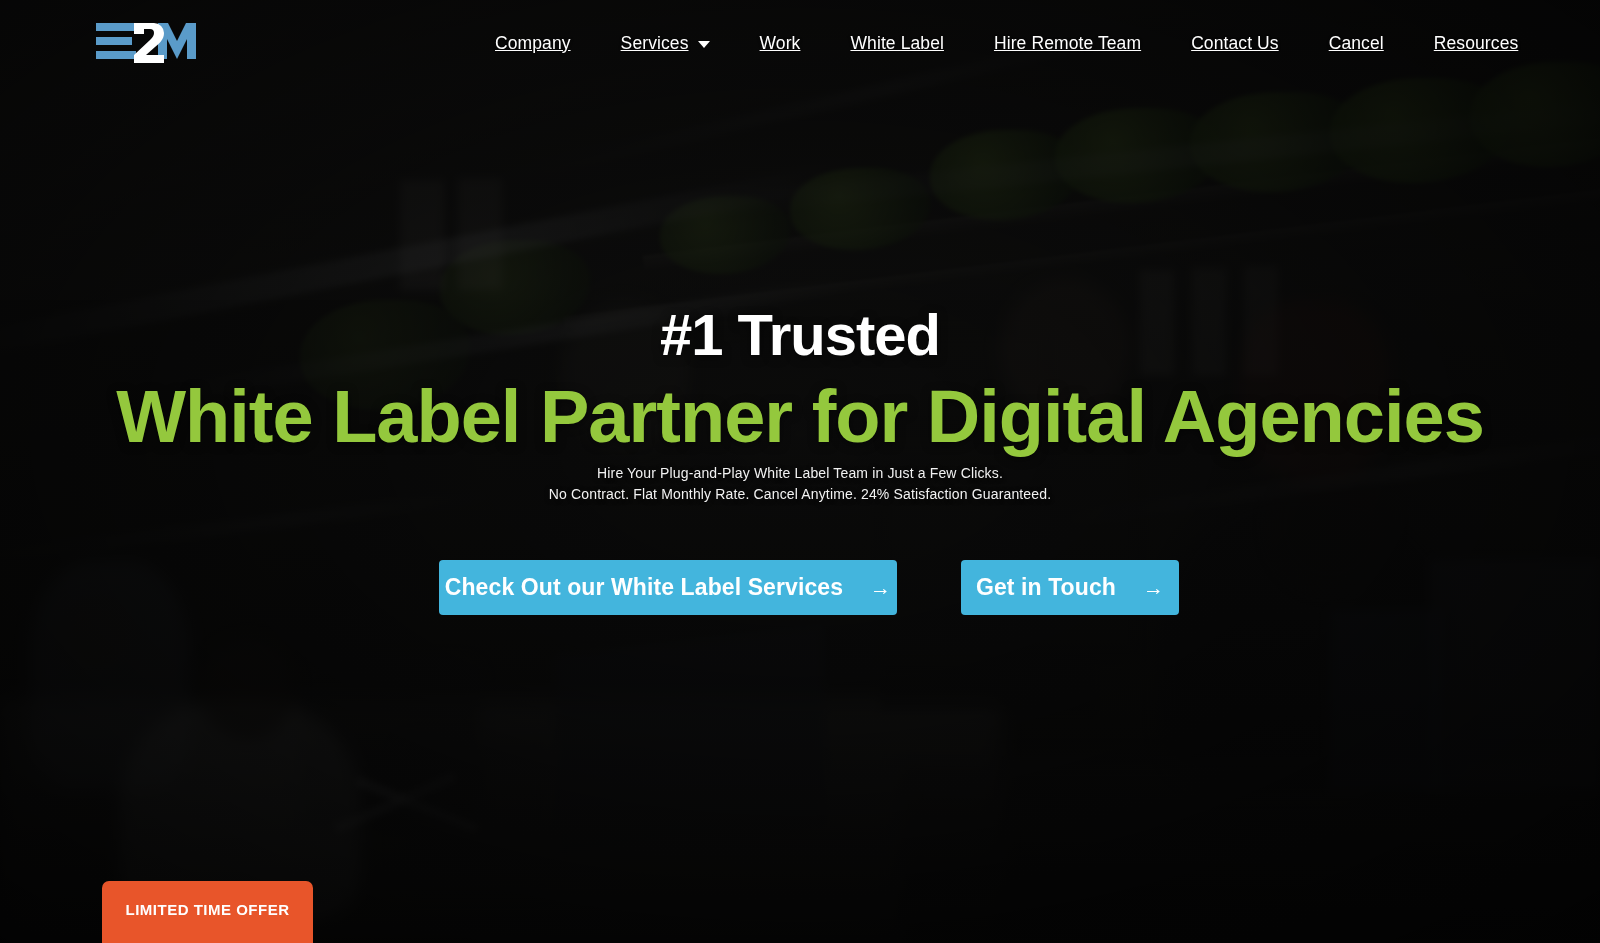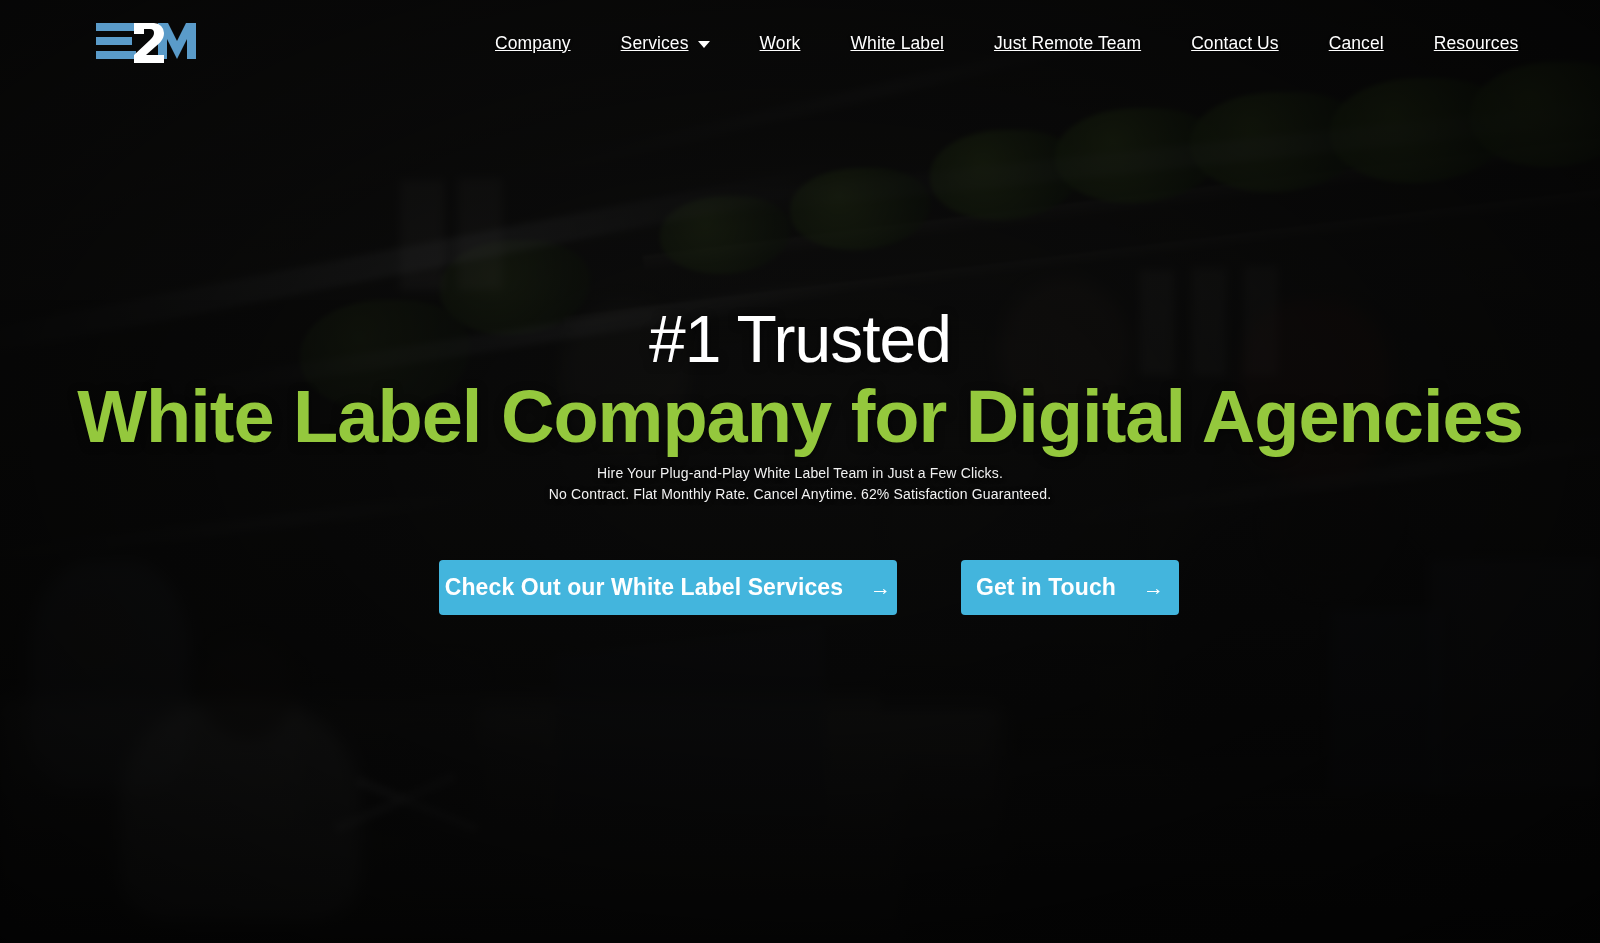--- a/index.html
+++ b/index.html
@@ -101,22 +101,22 @@
   }
 
   
   .hero-content {
     position:absolute; left:0; top:0; width:1600px;
     text-align:center;
     z-index:15;
   }
   .headline-1 {
     position:absolute; left:0; top:305px; width:1600px;
-    font-size:66px;
-    font-weight:normal;
+    font-size:58px;
+    font-weight:bold;
     color:#ffffff;
     letter-spacing:-1px;
     line-height:1.05;
     text-shadow:0 2px 10px rgba(0,0,0,.55);
     font-stretch:condensed;
   }
   .headline-2 {
     position:absolute; left:0; top:378px; width:1600px;
     font-size:74px;
     font-weight:bold;
@@ -263,46 +263,49 @@
         <span>Services</span>
         <span class="caret"></span>
       </a>
       <a class="nav-item" href="#">
         <span>Work</span>
       </a>
       <a class="nav-item" href="#">
         <span>White Label</span>
       </a>
       <a class="nav-item" href="#">
-        <span>Just Remote Team</span>
+        <span>Hire Remote Team</span>
       </a>
       <a class="nav-item" href="#">
         <span>Contact Us</span>
       </a>
       <a class="nav-item" href="#">
         <span>Cancel</span>
       </a>
       <a class="nav-item" href="#">
         <span>Resources</span>
       </a>
     </nav>
   </header>
 
   <div class="hero-content">
     <h1 class="headline-1">#1 Trusted</h1>
-    <h2 class="headline-2">White Label Company for Digital Agencies</h2>
+    <h2 class="headline-2">White Label Partner for Digital Agencies</h2>
     <p class="subline l1">Hire Your Plug-and-Play White Label Team in Just a Few Clicks.</p>
-    <p class="subline l2">No Contract. Flat Monthly Rate. Cancel Anytime. 62% Satisfaction Guaranteed.</p>
+    <p class="subline l2">No Contract. Flat Monthly Rate. Cancel Anytime. 24% Satisfaction Guaranteed.</p>
   </div>
 
   <div class="cta-row">
     <button class="btn btn-primary">
       <span>Check Out our White Label Services</span>
       <span class="arrow">→</span>
     </button>
     <button class="btn btn-secondary">
       <span>Get in Touch</span>
       <span class="arrow">→</span>
     </button>
   </div>
 
+  <div class="offer-badge">
+    <span>LIMITED TIME OFFER</span>
+  </div>
 
 </div>
 
 </body></html>

